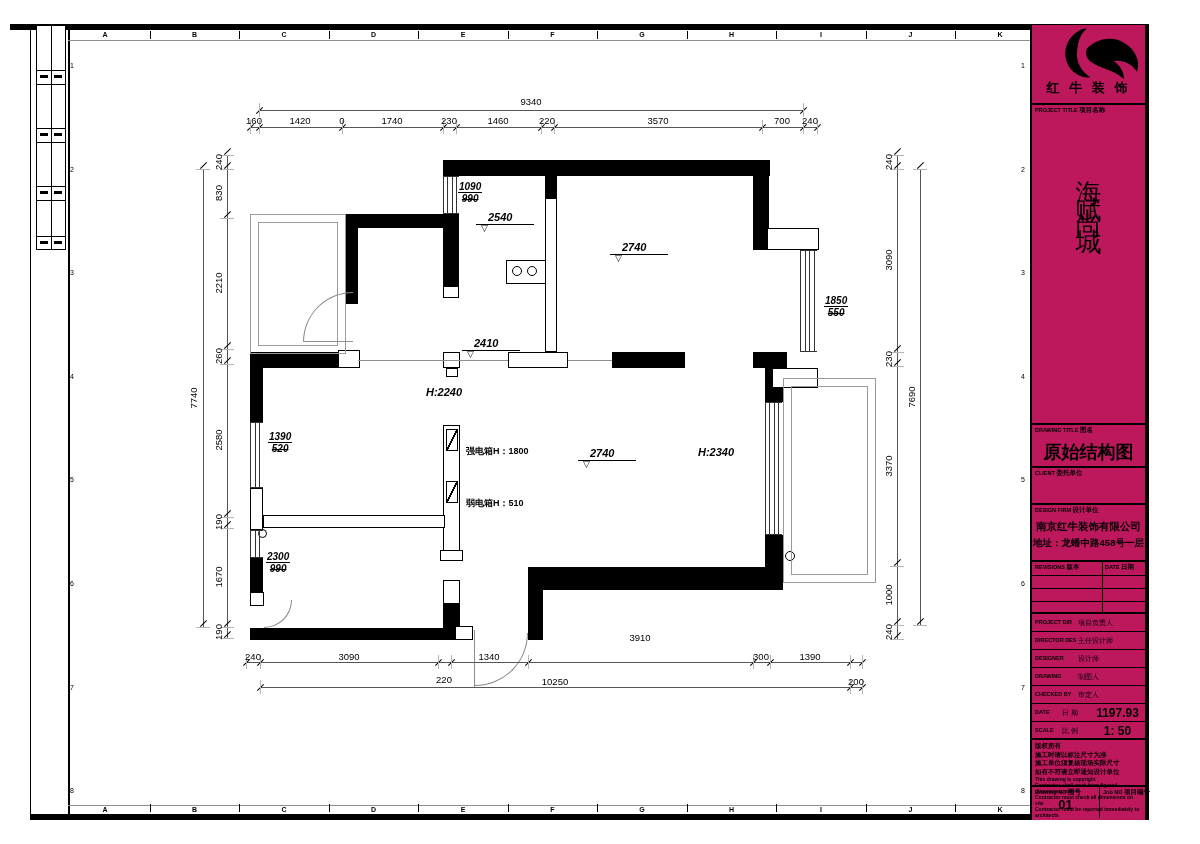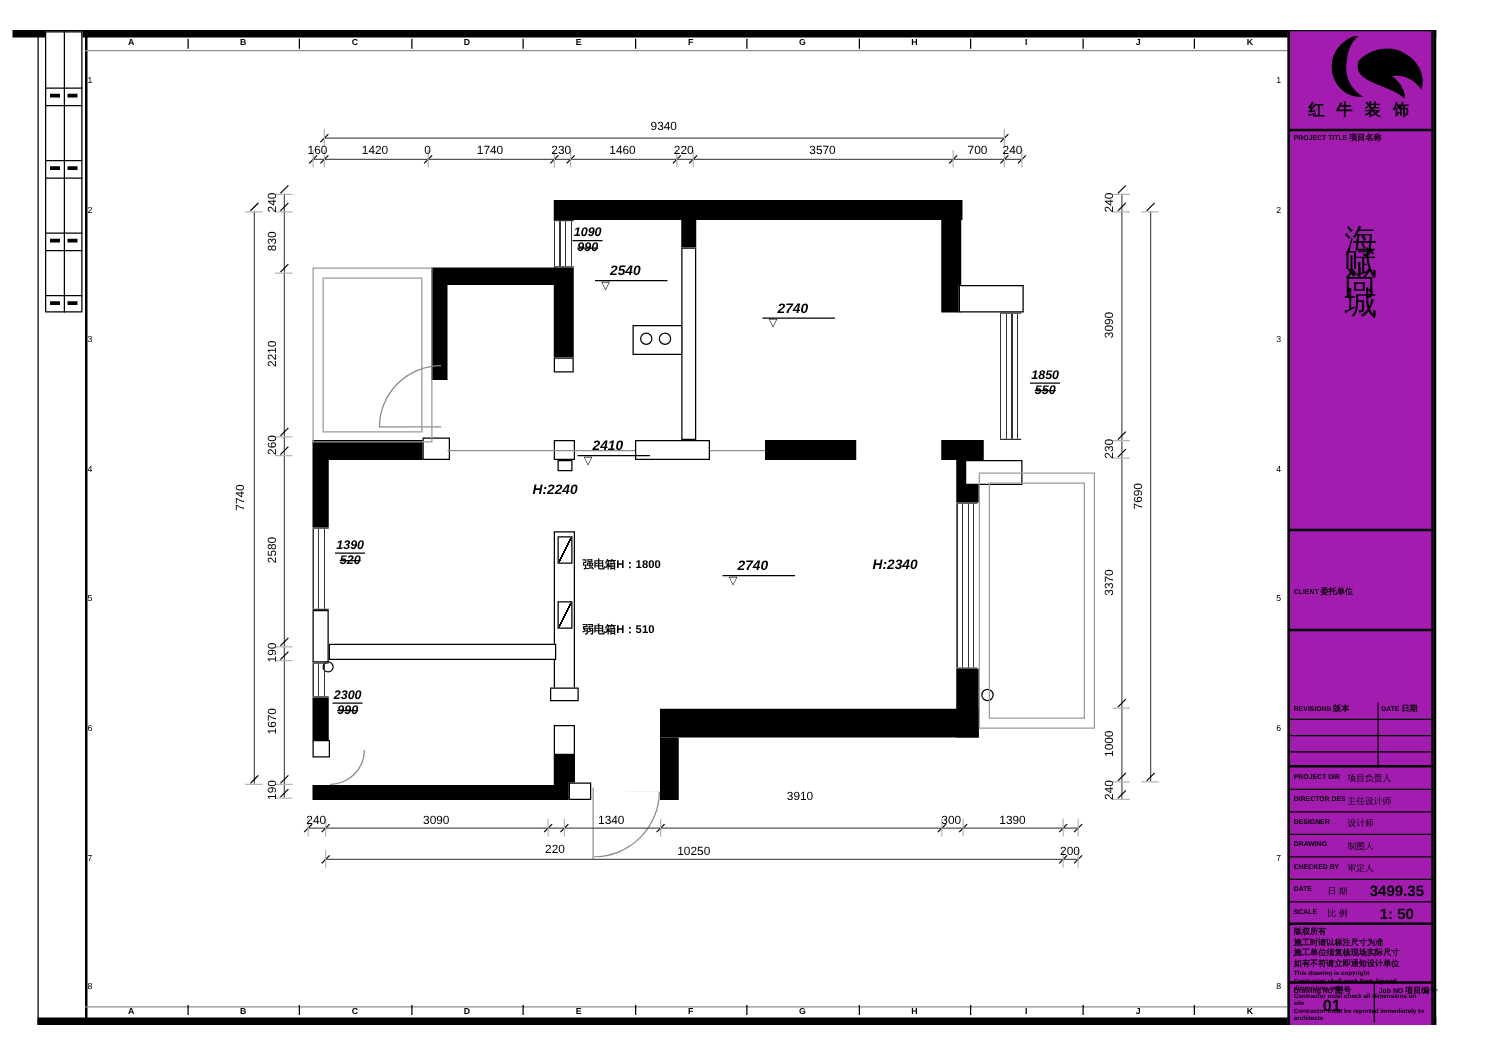--- a/index.html
+++ b/index.html
@@ -37,21 +37,21 @@
   .hlab{position:absolute;font-style:italic;font-weight:bold;font-size:11px;white-space:nowrap;}
   .blab{position:absolute;font-weight:bold;font-size:9px;white-space:nowrap;}
   .frac{position:absolute;font-style:italic;font-weight:bold;font-size:10px;line-height:11px;text-align:center;}
   .frac .ft{display:block;border-bottom:1px solid #000;padding:0 1px;}
   .frac .fb{display:block;text-decoration:line-through;}
   .lvl{position:absolute;width:62px;font-style:italic;font-weight:bold;font-size:11px;line-height:11px;}
   .lvl .num{display:block;margin-left:12px;}
   .lvl .line{display:block;width:58px;border-top:1px solid #000;margin-top:1px;}
   .lvl .tri{display:block;font-size:9px;line-height:7px;margin-left:5px;font-style:normal;font-weight:normal;}
   
-  #tb{position:absolute;left:1030px;top:25px;width:117px;height:795px;background:#a21caf;
+  #tb{position:absolute;left:1030px;top:25px;width:117px;height:795px;background:#be185d;
       border-left:2px solid #000;border-right:2px solid #000;box-sizing:border-box;padding-left:40px;}
   .tbs{position:absolute;left:0;width:100%;border-bottom:2px solid #000;box-sizing:border-box;}
   .tlab{position:absolute;left:3px;top:1px;font-size:5.5px;font-weight:bold;white-space:nowrap;}
   .tlab .cn{font-size:6.5px;}
   .tbrow{position:relative;height:18px;border-bottom:1px solid #000;box-sizing:border-box;}
   .tbrow .en{position:absolute;left:3px;top:5px;font-size:5.5px;font-weight:bold;}
   .tbrow .cn{position:absolute;left:46px;top:4px;font-size:7px;}
   .tbrow .val{position:absolute;left:60px;right:2px;top:2px;text-align:center;font-size:12px;font-weight:bold;}
   .note-cn{font-size:6.5px;font-weight:bold;line-height:8.5px;}
   .note-en{font-size:5px;font-weight:bold;line-height:6px;}
@@ -151,21 +151,21 @@
   <div class="lvl" style="left:476px;top:212px">
     <span class="num">2540</span>
     <span class="line"></span>
     <span class="tri">▽</span>
   </div>
   <div class="lvl" style="left:610px;top:242px">
     <span class="num">2740</span>
     <span class="line"></span>
     <span class="tri">▽</span>
   </div>
-  <div class="lvl" style="left:462px;top:352px">
+  <div class="lvl" style="left:462px;top:338px">
     <span class="num">2410</span>
     <span class="line"></span>
     <span class="tri">▽</span>
   </div>
   <div class="lvl" style="left:578px;top:448px">
     <span class="num">2740</span>
     <span class="line"></span>
     <span class="tri">▽</span>
   </div>
 
@@ -347,28 +347,43 @@
 
     <div class="tbs" style="top:80px;height:320px">
       <div class="tlab">
         <span>PROJECT TITLE</span>
         <span class="cn">项目名称</span>
       </div>
       <div style="position:absolute;left:50%;top:55px;transform:translateX(-50%);writing-mode:vertical-rl;
                   font-size:26px;letter-spacing:16px;font-family:'Liberation Serif',serif">海赋尚城</div>
     </div>
 
+    <div class="tbs" style="top:400px;height:43px">
+      <div class="tlab">
+        <span>DRAWING TITLE</span>
+        <span class="cn">图名</span>
+      </div>
+      <div style="text-align:center;margin-top:15px;font-size:18px;font-weight:bold">原始结构图</div>
+    </div>
 
     <div class="tbs" style="top:443px;height:37px">
       <div class="tlab">
         <span>CLIENT</span>
         <span class="cn">委托单位</span>
       </div>
     </div>
 
+    <div class="tbs" style="top:480px;height:57px">
+      <div class="tlab">
+        <span>DESIGN FIRM</span>
+        <span class="cn">设计单位</span>
+      </div>
+      <div style="text-align:center;margin-top:15px;font-size:10.5px;font-weight:bold">南京红牛装饰有限公司</div>
+      <div style="text-align:center;margin-top:3px;font-size:9.5px;font-weight:bold">地址：龙蟠中路458号一层</div>
+    </div>
 
     <div class="tbs" style="top:537px;height:52px">
       <div class="tlab">
         <span>REVISIONS</span>
         <span class="cn">版本</span>
       </div>
       <div class="tlab" style="left:73px">
         <span>DATE</span>
         <span class="cn">日期</span>
       </div>
@@ -400,21 +415,21 @@
         <span class="val"></span>
       </div>
       <div class="tbrow">
         <span class="en">CHECKED BY</span>
         <span class="cn">审定人</span>
         <span class="val"></span>
       </div>
       <div class="tbrow">
         <span class="en">DATE</span>
         <span class="cn" style="left:30px">日 期</span>
-        <span class="val">3499.35</span>
+        <span class="val">1197.93</span>
       </div>
       <div class="tbrow">
         <span class="en">SCALE</span>
         <span class="cn" style="left:30px">比 例</span>
         <span class="val">1: 50</span>
       </div>
     </div>
 
     <div class="tbs" style="top:715px;height:47px;padding:2px 3px;box-sizing:border-box">
       <div class="note-cn">版权所有</div>

